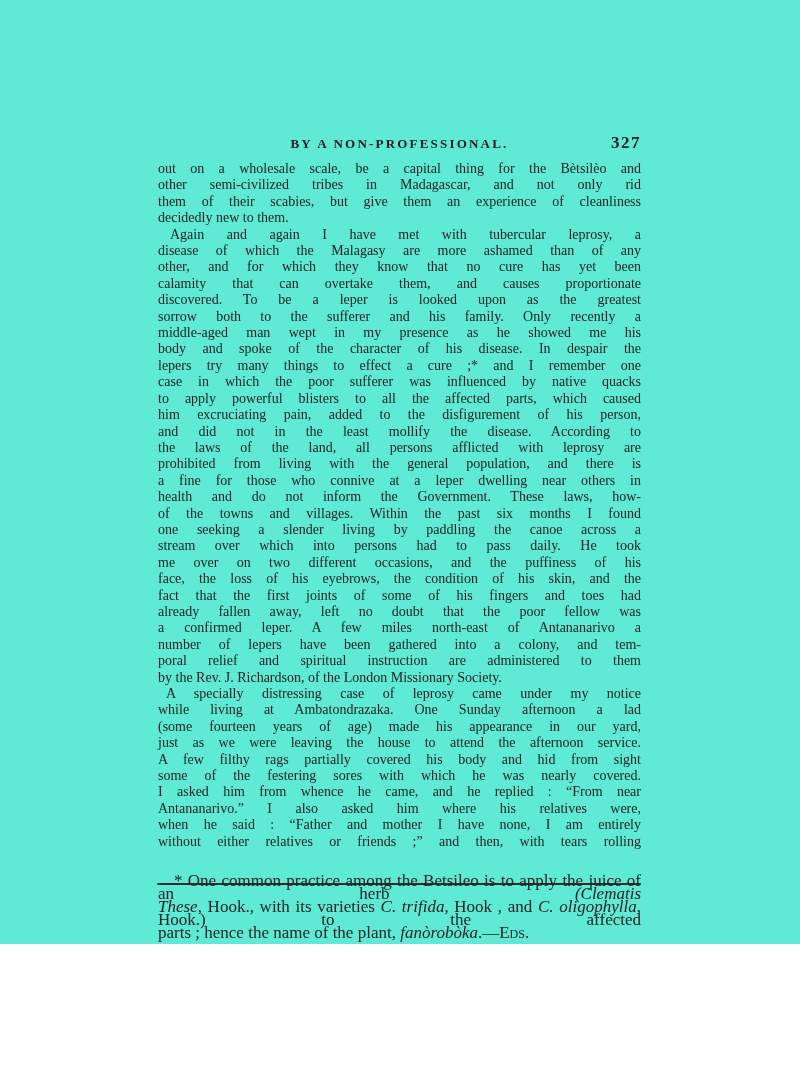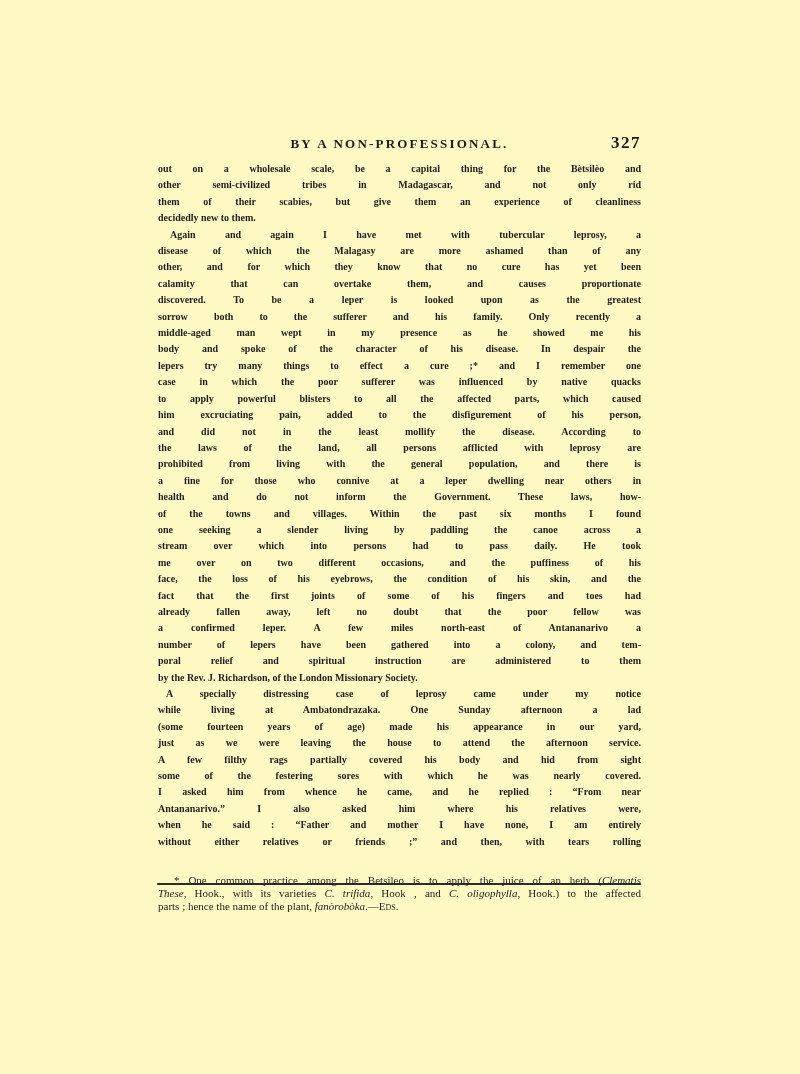--- a/index.html
+++ b/index.html
@@ -1,20 +1,20 @@
 <!DOCTYPE html>
 <html><head>
 <meta charset="utf-8">
 <style>
   html, body { margin: 0; padding: 0; background: #ffffff; }
   .page {
     position: relative;
     width: 800px;
-    height: 1074px;
-    background: #fef9c3;
+    height: 944px;
+    background: #5eead4;
     font-family: "Liberation Serif", "DejaVu Serif", serif;
     color: #1e1e1e;
     overflow: hidden;
   }
   .header-row {
     position: absolute;
     left: 158px;
     top: 136px;
     width: 483px;
     height: 20px;
@@ -36,24 +36,23 @@
     font-size: 17px;
     font-weight: bold;
     letter-spacing: 1.5px;
     color: #1b1b1b;
   }
   .body-text {
     position: absolute;
     left: 158px;
     top: 161px;
     width: 483px;
-    font-size: 10px;
+    font-size: 14px;
     line-height: 16.4px;
     color: #1e1e1e;
-    font-weight: bold;
   }
   .line {
     text-align: justify;
     text-align-last: justify;
     -moz-text-align-last: justify;
     white-space: normal;
   }
   .line.no-j {
     text-align-last: left;
     -moz-text-align-last: left;
@@ -65,21 +64,21 @@
     width: 484px;
     height: 2px;
     background: #2c2c2c;
     border-radius: 1px;
   }
   .footnote {
     position: absolute;
     left: 158px;
     top: 874px;
     width: 483px;
-    font-size: 11px;
+    font-size: 17px;
     line-height: 13px;
     color: #242424;
   }
   .fn-line {
     text-align: justify;
     text-align-last: justify;
     -moz-text-align-last: justify;
   }
   .fn-line.no-j {
     text-align-last: left;

